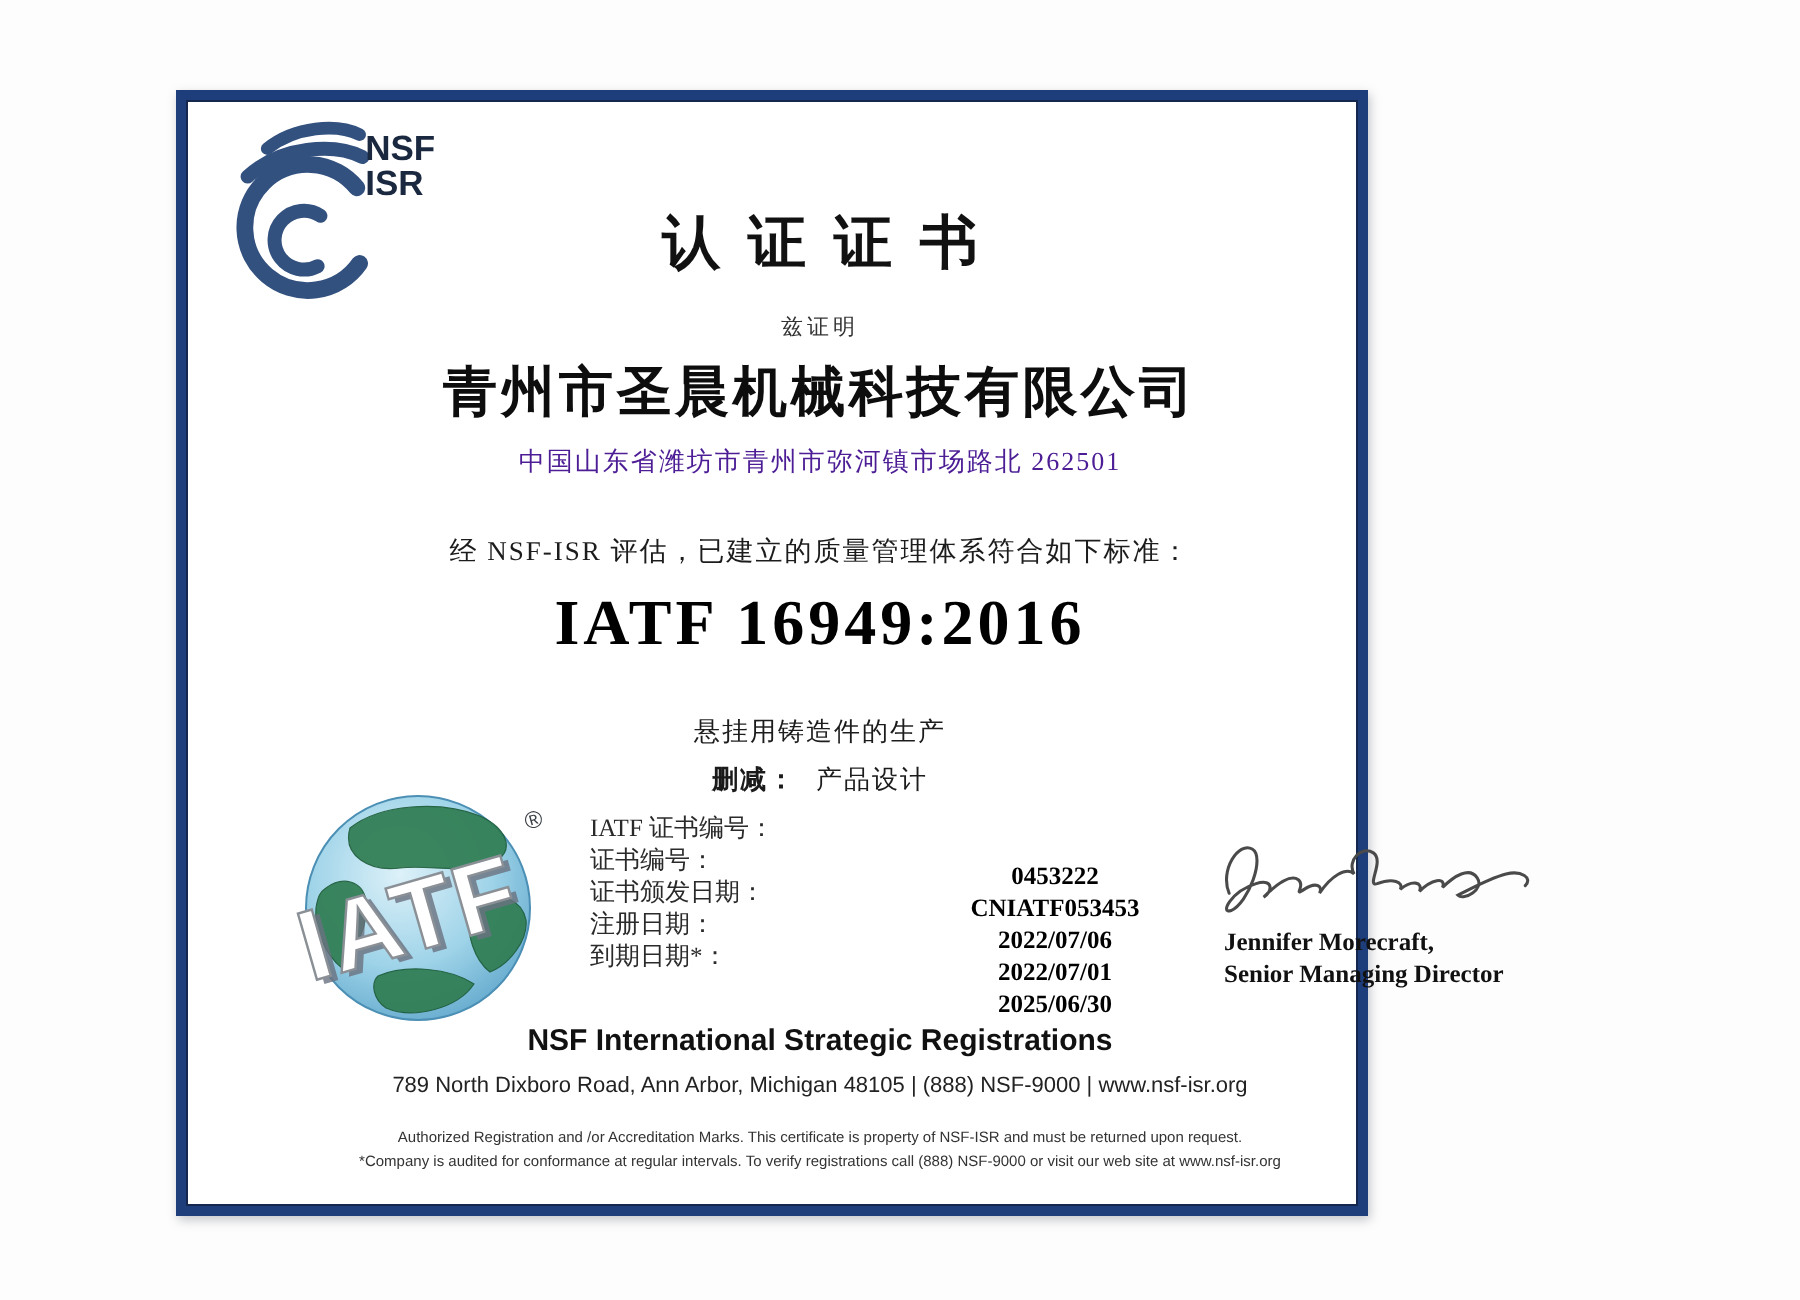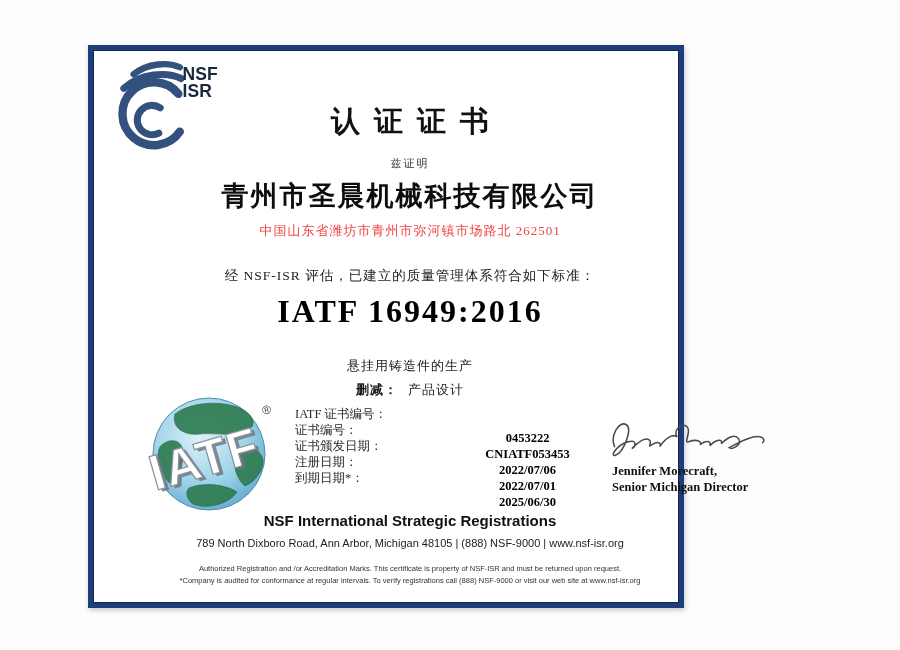--- a/index.html
+++ b/index.html
@@ -51,21 +51,21 @@
   .company-name {
     top: 128px;
     font-size: 27px;
     font-weight: 700;
     color: #0d0d0d;
     letter-spacing: 2px;
   }
   .company-address {
     top: 172px;
     font-size: 13px;
-    color: #ef4444;
+    color: #4c1d95;
     letter-spacing: 1px;
   }
   .assessment {
     top: 217px;
     font-size: 13.5px;
     color: #1c1c1c;
     letter-spacing: 1px;
   }
   .standard {
     top: 243px;
@@ -248,21 +248,21 @@
         <div class="detail-label">到期日期*：</div>
         <div class="detail-value">2025/06/30</div>
       </div>
     </div>
 
     <div class="abs signature-block">
       <svg class="signature-svg" width="170" height="50" viewBox="0 0 175 52" xmlns="http://www.w3.org/2000/svg">
         <path d="M8,36 C3,24 13,9 20,13 C27,17 18,41 9,45 C3,47 9,35 22,31 C32,28 30,36 26,38 C33,31 40,26 44,29 C48,32 41,38 47,34 C53,30 57,32 55,36 C61,27 69,22 73,26 C69,19 77,11 83,15 C89,19 79,33 85,31 C93,28 99,30 97,34 C103,29 109,30 107,35 C113,29 121,27 119,33 C125,27 133,22 137,28 C141,34 130,40 127,37 C133,34 144,28 152,26 C160,24 166,28 162,32" fill="none" stroke="#4a4a4a" stroke-width="1.6" stroke-linecap="round"></path>
       </svg>
       <div class="signer-name">Jennifer Morecraft,</div>
-      <div class="signer-title">Senior Michigan Director</div>
+      <div class="signer-title">Senior Managing Director</div>
     </div>
 
     <div class="abs ctr footer-org">NSF International Strategic Registrations</div>
 
     <div class="abs ctr footer-contact">789 North Dixboro Road, Ann Arbor, Michigan 48105 | (888) NSF-9000 | www.nsf-isr.org</div>
 
     <div class="abs ctr fine-print-1">Authorized Registration and /or Accreditation Marks. This certificate is property of NSF-ISR and must be returned upon request.</div>
 
     <div class="abs ctr fine-print-2">*Company is audited for conformance at regular intervals. To verify registrations call (888) NSF-9000 or visit our web site at www.nsf-isr.org</div>
 

